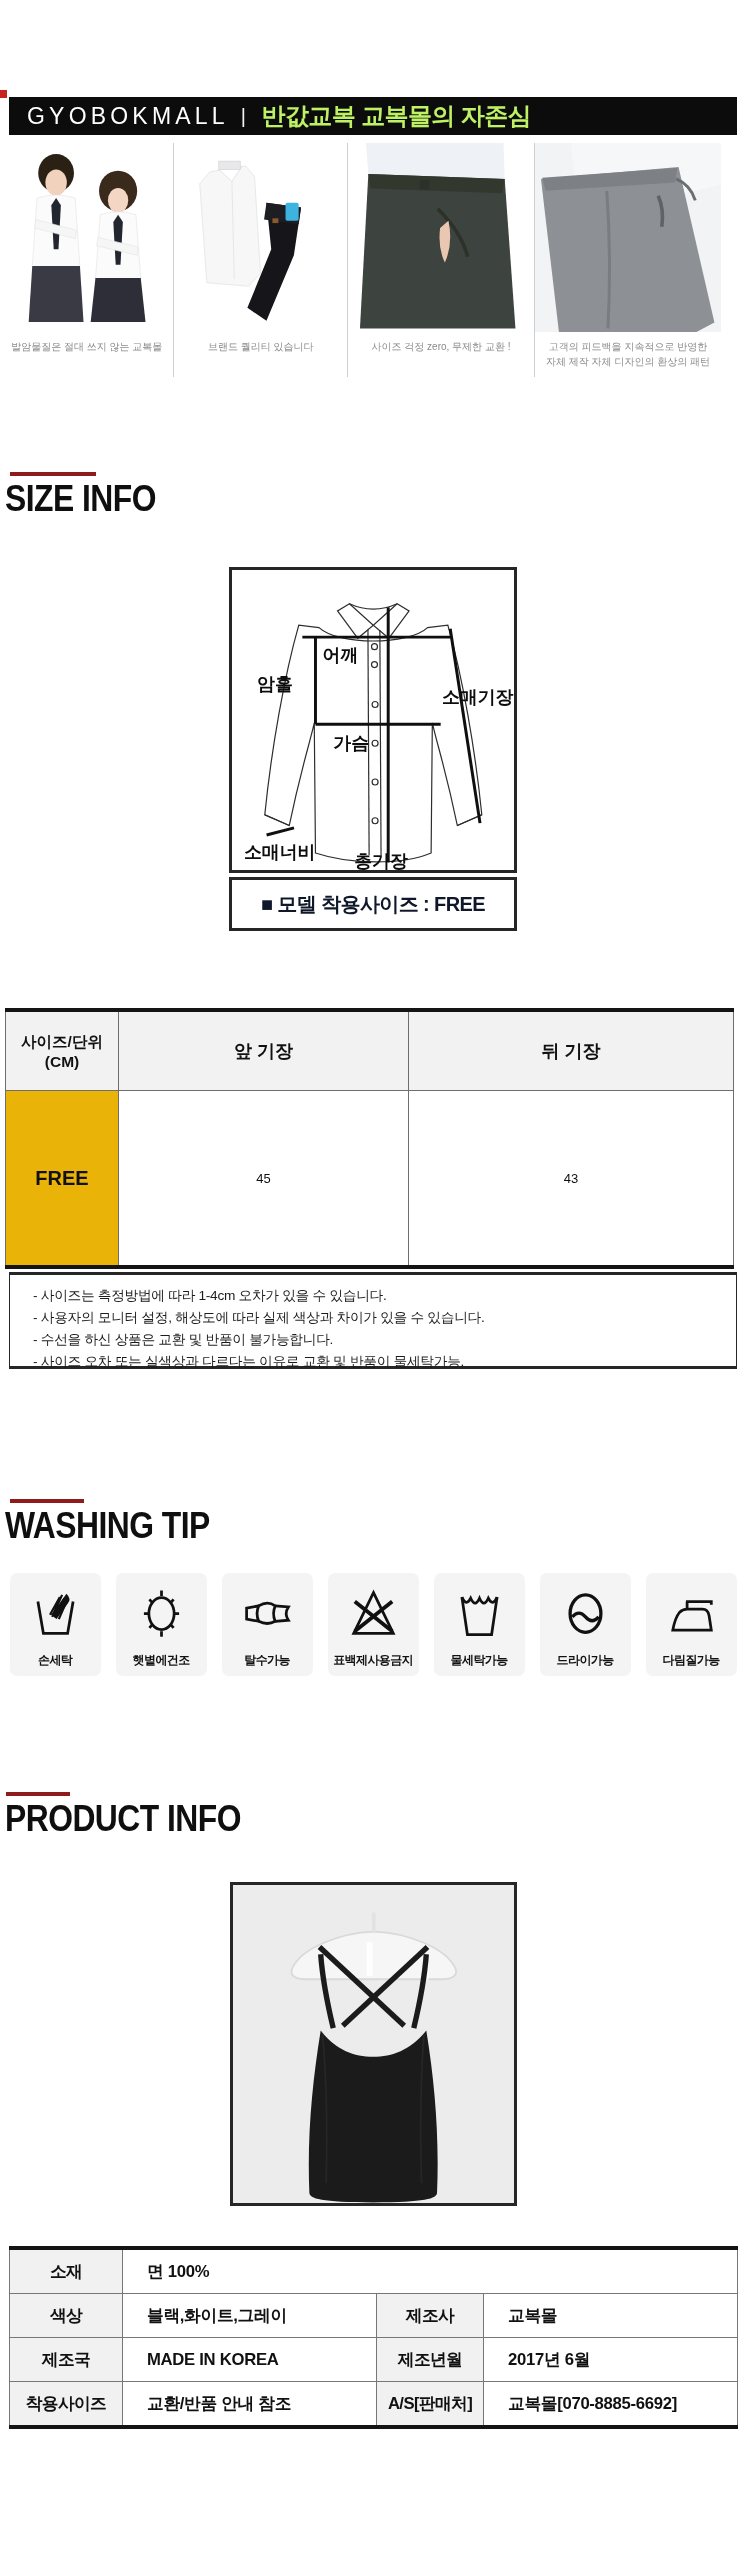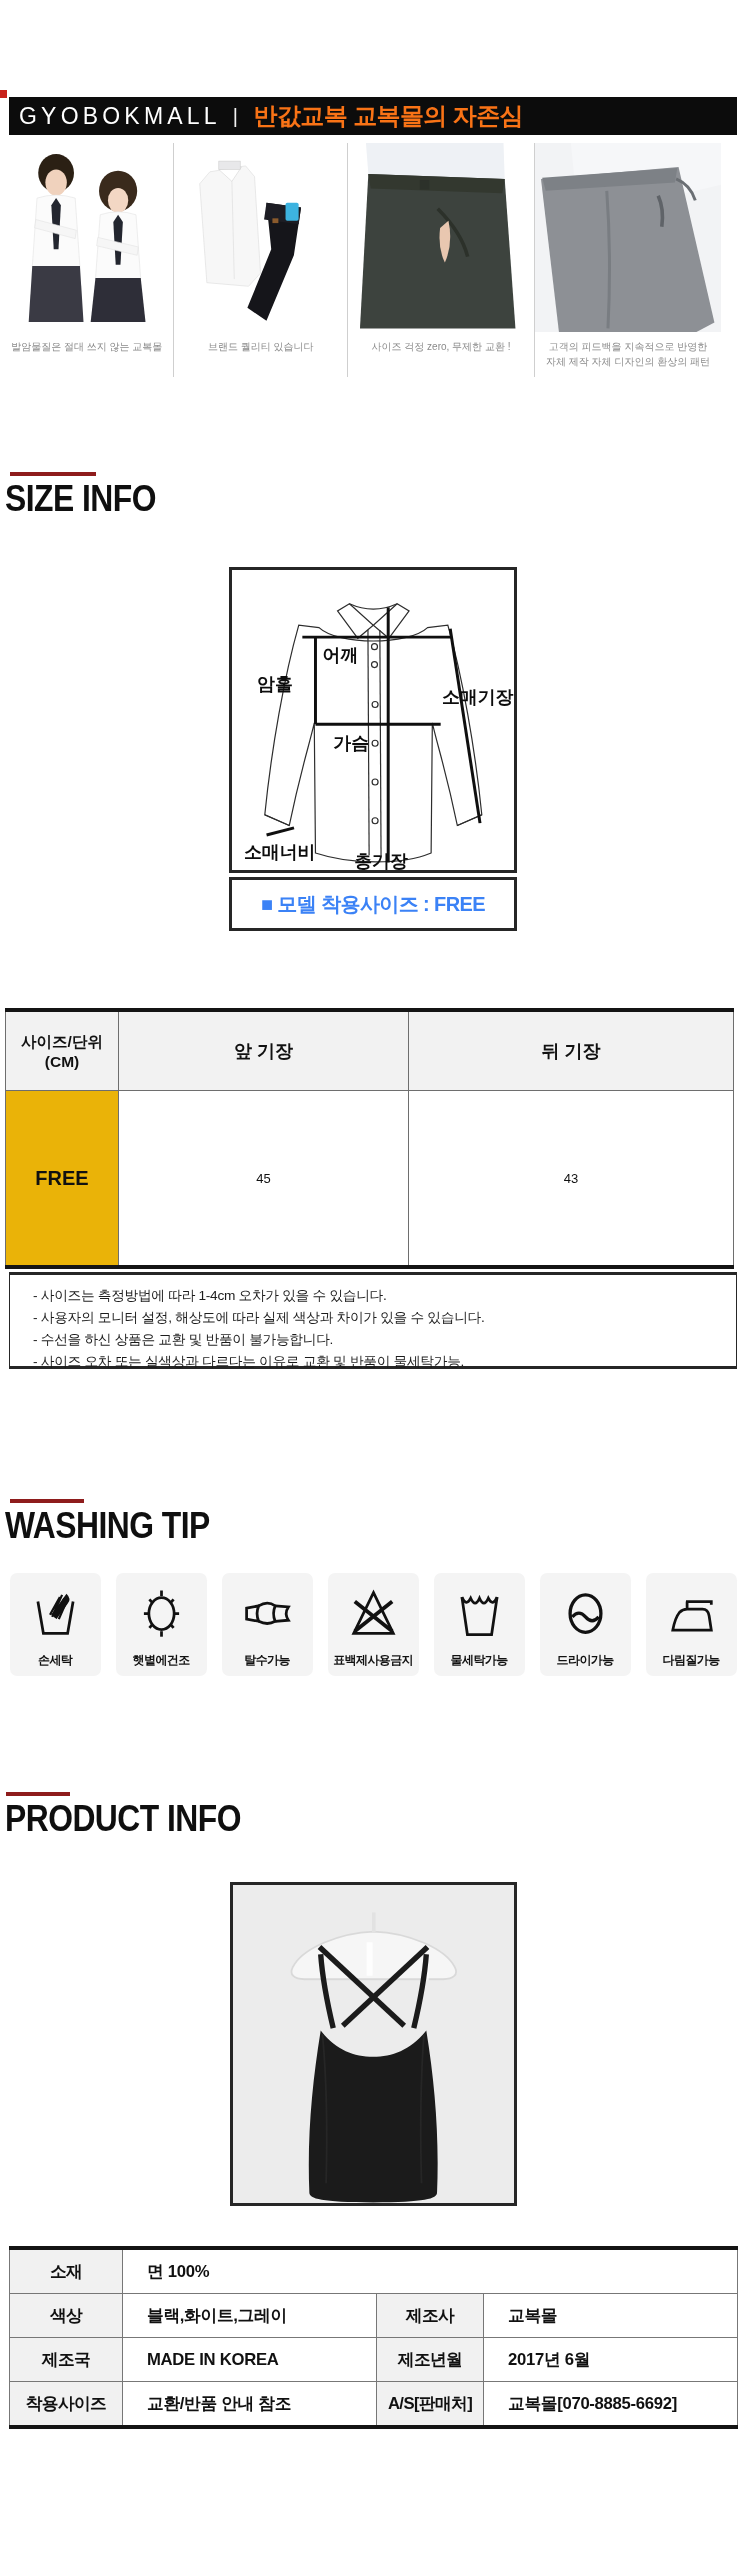--- a/index.html
+++ b/index.html
@@ -8,25 +8,25 @@
     font-family:"Liberation Sans","DejaVu Sans",sans-serif; overflow:hidden;
   }
   .abs { position:absolute; }
 
   
   .red-chip { left:0; top:90px; width:7.2px; height:8.4px; background:#c8231c; }
 
   
   .header-bar {
     left:9px; top:97px; width:728px; height:38px; background:#0c0c0c;
-    display:flex; align-items:center; padding-left:10px; box-sizing:border-box;
+    display:flex; align-items:center; padding-left:18px; box-sizing:border-box;
   }
   .brand { color:#fff; font-size:23px; font-weight:400; letter-spacing:4.2px; white-space:nowrap; }
   .hsep { color:#fff; font-size:20px; font-weight:300; margin:0 15.5px 0 12px; opacity:.95; }
-  .tagline { color:#f97316; font-size:24px; font-weight:700; letter-spacing:-0.6px; white-space:nowrap; }
+  .tagline { color:#bef264; font-size:24px; font-weight:700; letter-spacing:-0.6px; white-space:nowrap; }
 
   
   .features { left:0; top:143px; width:721px; height:234px; display:flex; }
   .feature-col { width:187px; box-sizing:border-box; display:flex; flex-direction:column; align-items:center; }
   .feature-col + .feature-col { border-left:0.6px solid #cfcfcf; }
   .feature-img { height:189px; display:flex; align-items:center; justify-content:center; width:100%; }
   .feature-caption {
     margin-top:7.2px; text-align:center; color:#8a8a8a; font-size:10px; line-height:15px; font-weight:400;
   }
 
@@ -34,21 +34,21 @@
   .red-bar { position:absolute; height:4.2px; background:#8e1c1c; }
   .section-title {
     position:absolute; font-weight:700; font-size:37px; color:#0f0f0f; letter-spacing:-0.6px;
     transform:scaleX(.86); transform-origin:left top; white-space:nowrap; line-height:42px;
   }
 
   
   .diagram-box { left:229px; top:567px; width:282px; height:300px; border:3px solid #262626; background:#fff; }
   .model-size-box {
     left:229px; top:877px; width:282px; height:48px; border:3px solid #262626; background:#fff;
-    display:flex; align-items:center; justify-content:center; font-size:20px; font-weight:700; color:#3b82f6;
+    display:flex; align-items:center; justify-content:center; font-size:20px; font-weight:700; color:#0f172a;
     letter-spacing:-0.6px;
   }
 
   
   table.size-table {
     position:absolute; left:5px; top:1008px; width:728px; border-collapse:collapse;
     border-left:1.8px solid #2e2e2e; border-right:1.8px solid #2e2e2e;
     border-top:4.2px solid #141414; border-bottom:4.2px solid #141414;
     table-layout:fixed;
   }

